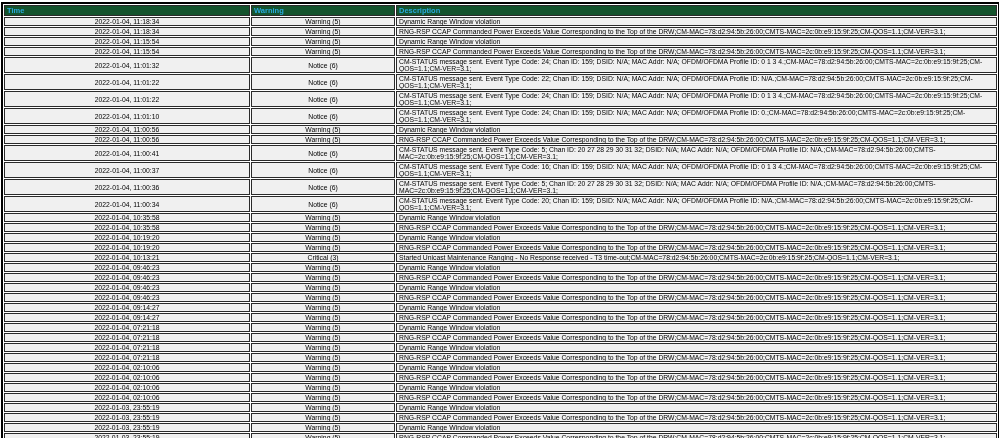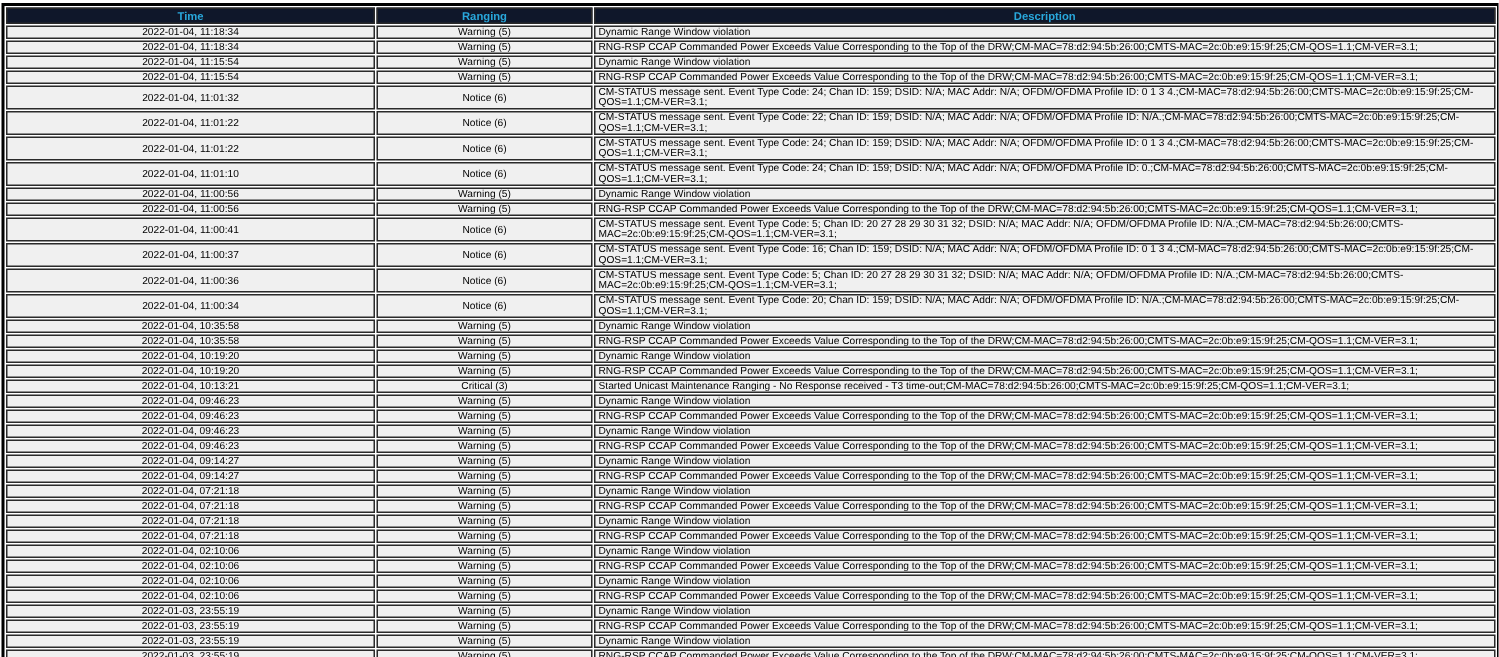--- a/index.html
+++ b/index.html
@@ -31,44 +31,44 @@
     font-size: 6.8px;
     line-height: 7px;
     color: #000000;
     overflow: hidden;
     word-wrap: break-word;
   }
   table.log-table th {
     font-size: 7.5px;
     line-height: 9px;
     font-weight: bold;
-    text-align: center;
+    text-align: left;
     color: #29a8dc;
-    background: #0f172a;
+    background: #14532d;
   }
   td.c-time, td.c-priority { text-align: center; }
   td.c-desc { text-align: left; }
   col.col-time { width: 246px; }
   col.col-priority { width: 144px; }
   col.col-desc { width: 601px; }
 </style>
 </head>
 <body>
 
 <div class="page">
   <table class="log-table">
     <colgroup>
       <col class="col-time">
       <col class="col-priority">
       <col class="col-desc">
     </colgroup>
     <thead>
       <tr>
         <th>Time</th>
-        <th>Ranging</th>
+        <th>Warning</th>
         <th>Description</th>
       </tr>
     </thead>
     <tbody id="log-body">
         <tr>
     <td class="c-time">2022-01-04, 11:18:34</td>
     <td class="c-priority">Warning (5)</td>
     <td class="c-desc">Dynamic Range Window violation</td>
   </tr>
         <tr>

